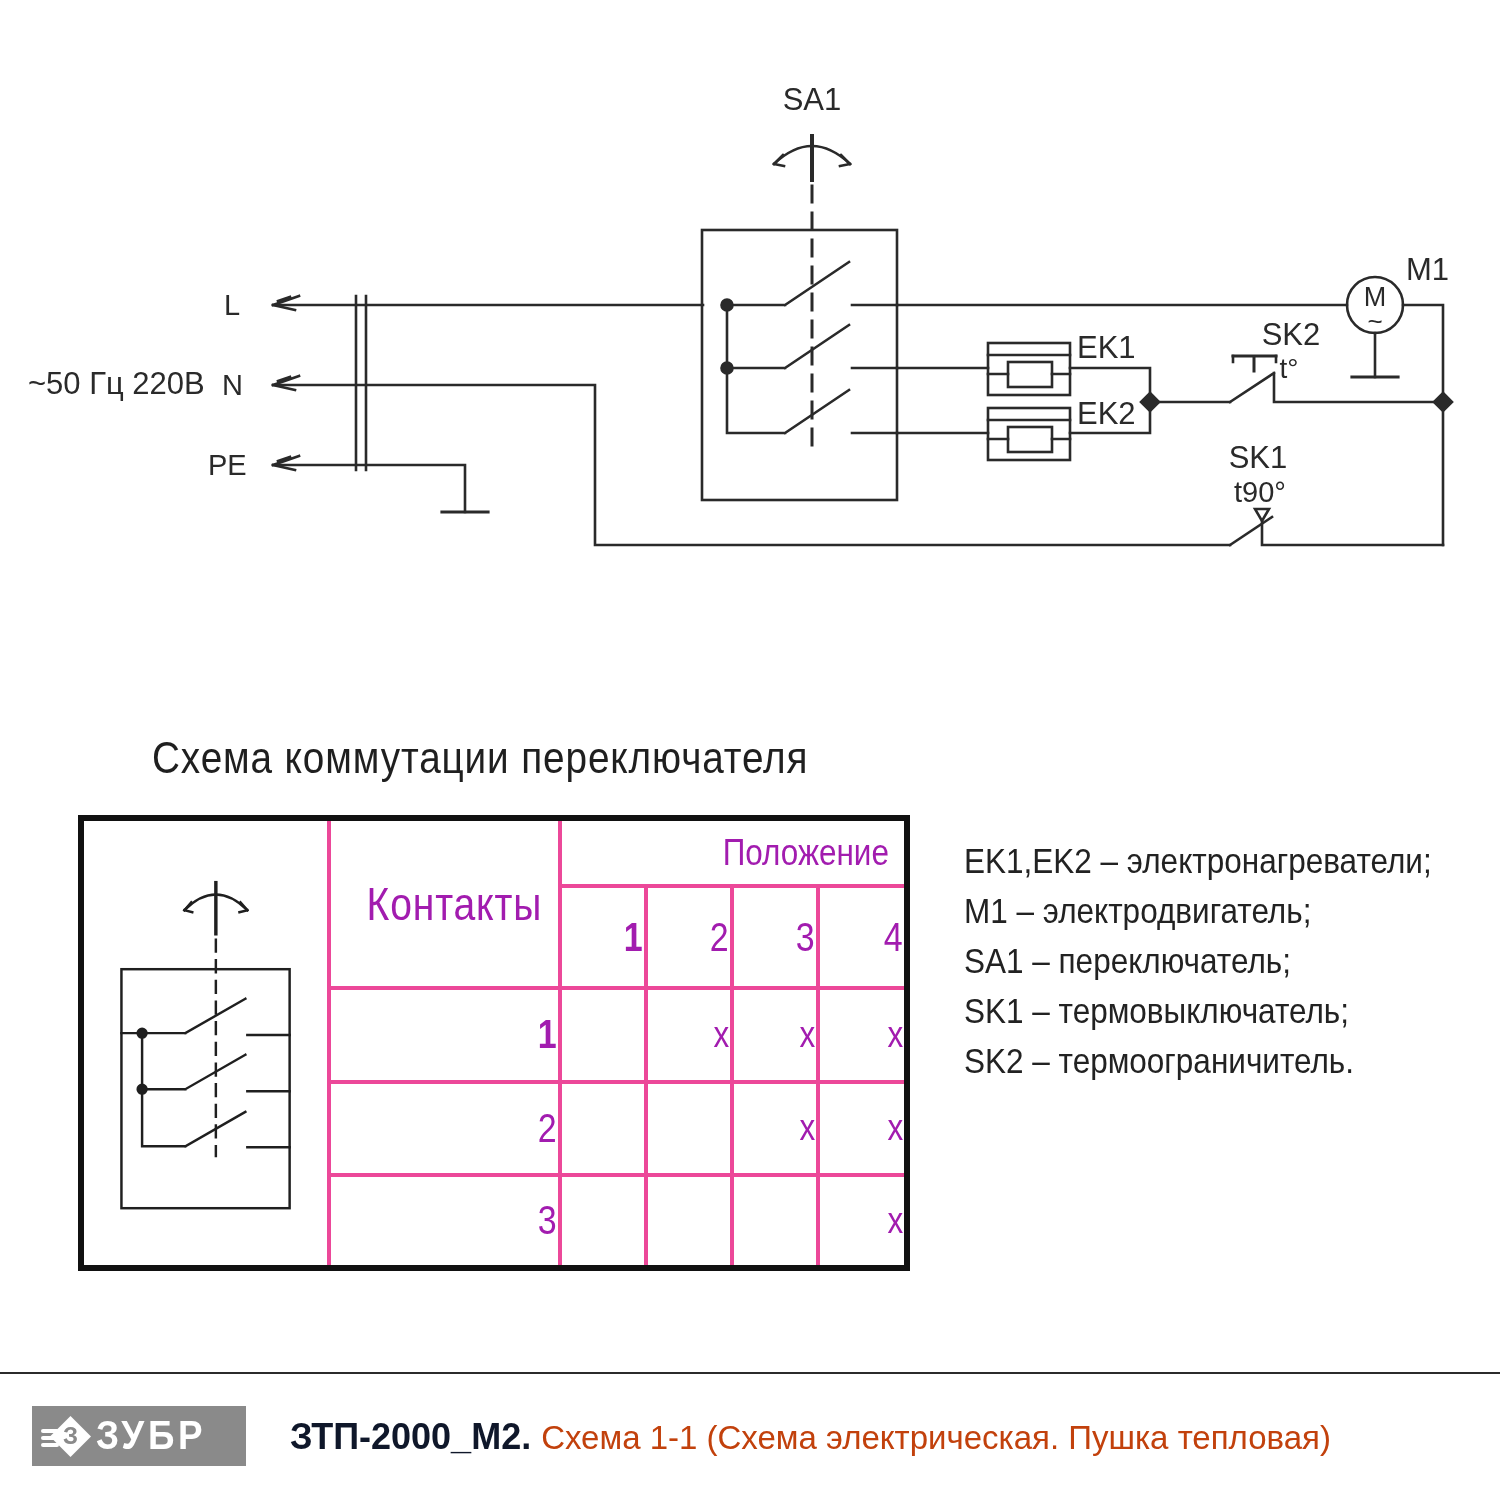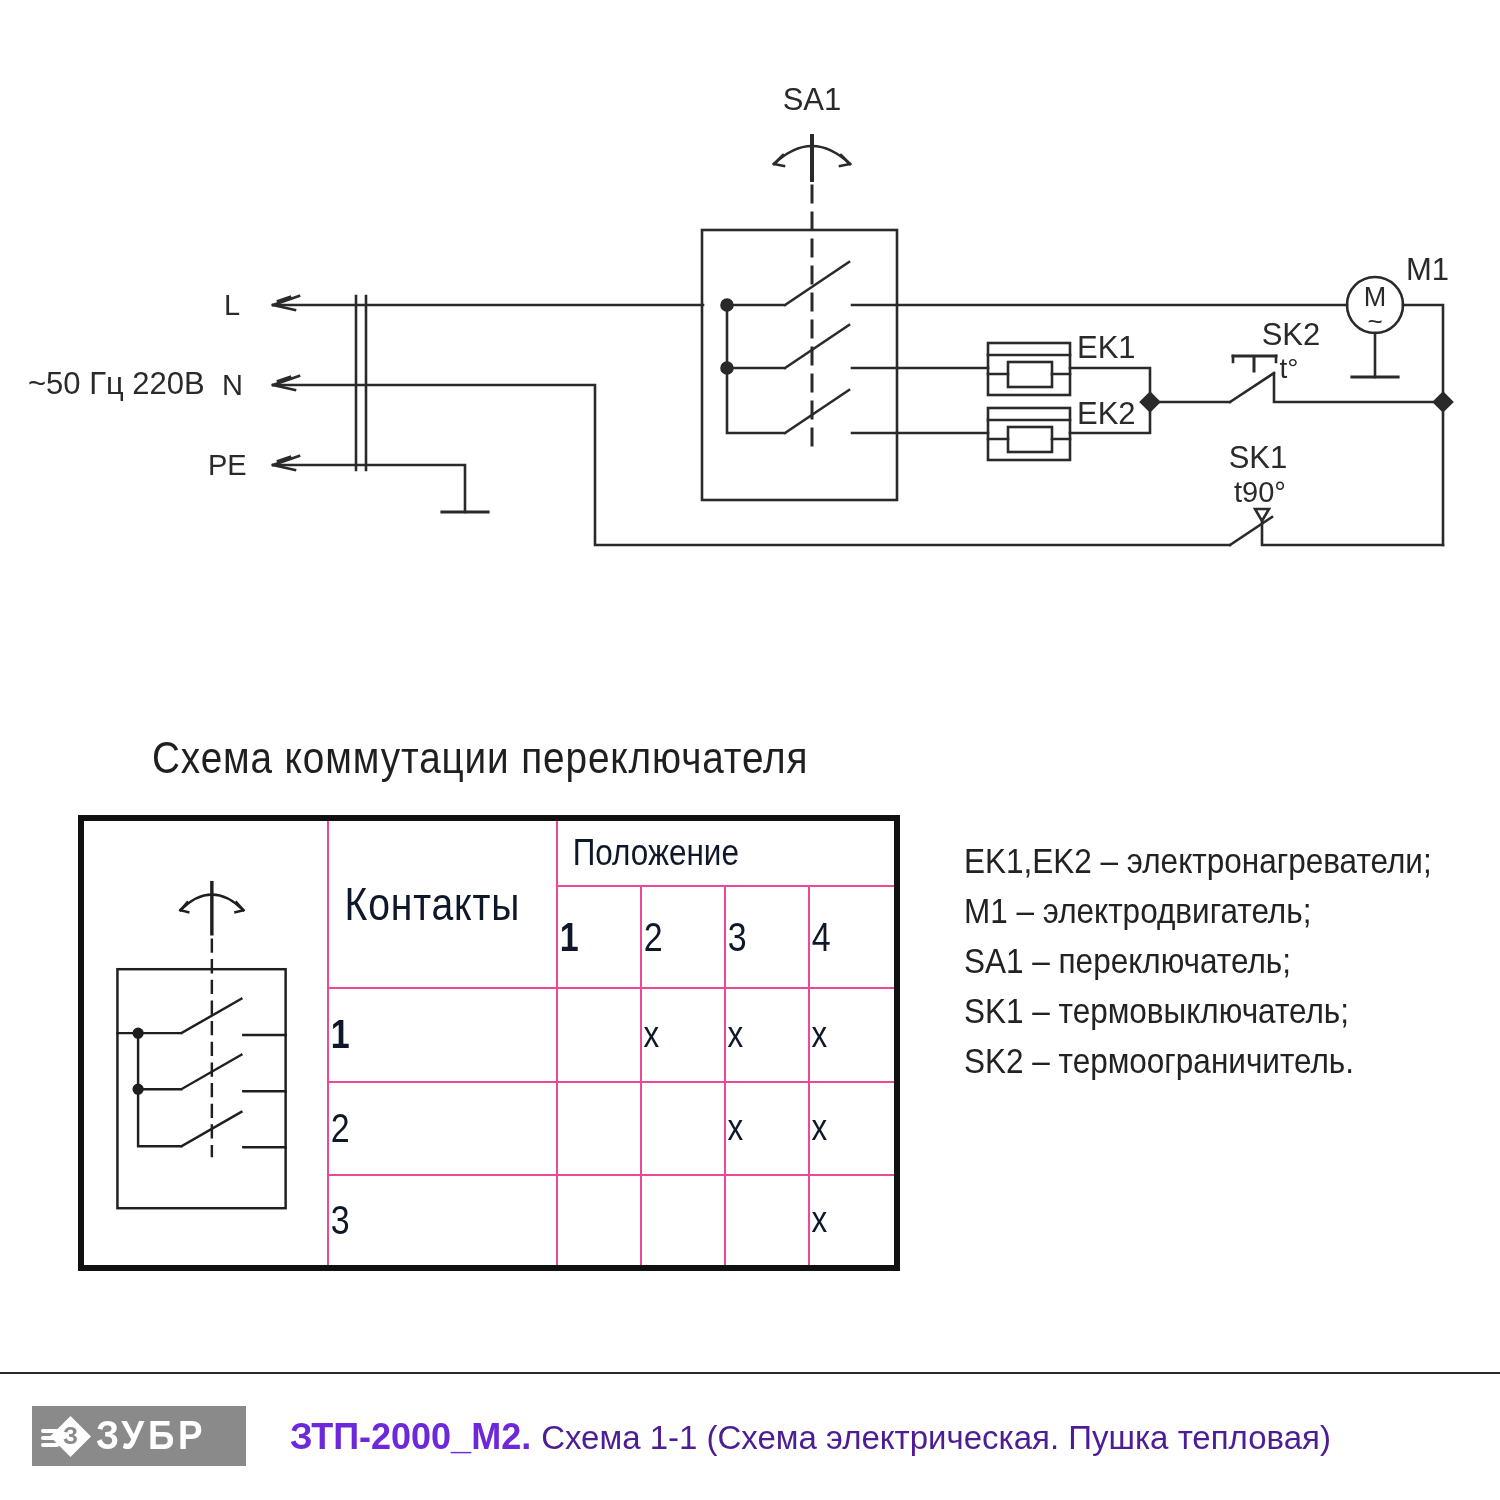--- a/index.html
+++ b/index.html
@@ -12,21 +12,21 @@
   
   #comm-title{
     left:152px;top:733px;font-size:44px;font-weight:400;color:#1f1f1f;
     transform:scaleX(0.88);transform-origin:left center;letter-spacing:1px;white-space:nowrap;
   }
   
   table.comm{
     position:absolute;left:78px;top:815px;border-collapse:collapse;table-layout:fixed;
     border:6px solid #111;
   }
-  table.comm td{border:2px solid #ec4899;text-align:left;vertical-align:middle;padding:0;color:#0f172a;}
+  table.comm td{border:4px solid #ec4899;text-align:right;vertical-align:middle;padding:0;color:#a21caf;}
   td.diagram-cell{width:243px;}
   td.contacts-cell{width:227px;}
   td.pos-col{width:82px;}
   td.pos-col-last{width:84px;}
   tr.r-poshdr{height:68px;}
   tr.r-posnums{height:102px;}
   tr.r-data{height:93px;}
   td.pos-header{border-bottom:5px solid #111;}
   .cad{display:inline-block;transform:scaleX(0.85);transform-origin:center;}
   .contacts-txt{font-size:46px;font-weight:500;letter-spacing:1px;}
@@ -50,22 +50,22 @@
   #brand-letter{
     position:absolute;left:24px;top:14px;width:29px;height:32px;line-height:32px;text-align:center;
     color:#8a8a8a;font-weight:700;font-size:24px;
   }
   .brand-bar{position:absolute;left:9px;width:18px;height:4px;background:#fff;border-radius:2px;}
   #brand-text{
     position:absolute;left:64px;top:0;height:60px;line-height:58px;color:#fff;
     font-weight:700;font-size:40px;letter-spacing:4px;transform:scaleX(0.92);transform-origin:left center;
   }
   #footer-text{left:290px;top:1406px;height:60px;line-height:62px;white-space:nowrap;}
-  #footer-model{font-size:36px;font-weight:700;color:#6d28d9;}
-  #footer-caption{font-size:33px;font-weight:400;color:#4c1d95;margin-left:10px;}
+  #footer-model{font-size:36px;font-weight:700;color:#0f172a;}
+  #footer-caption{font-size:33px;font-weight:400;color:#c2410c;margin-left:10px;}
 </style>
 </head>
 <body>
 
 <div id="stage">
 
   <svg class="abs" style="left:0;top:0" width="1500" height="700" viewBox="0 0 1500 700">
     <g stroke="#2a2a2a" stroke-width="2.6" fill="none" stroke-linecap="square">
 
       <g>

